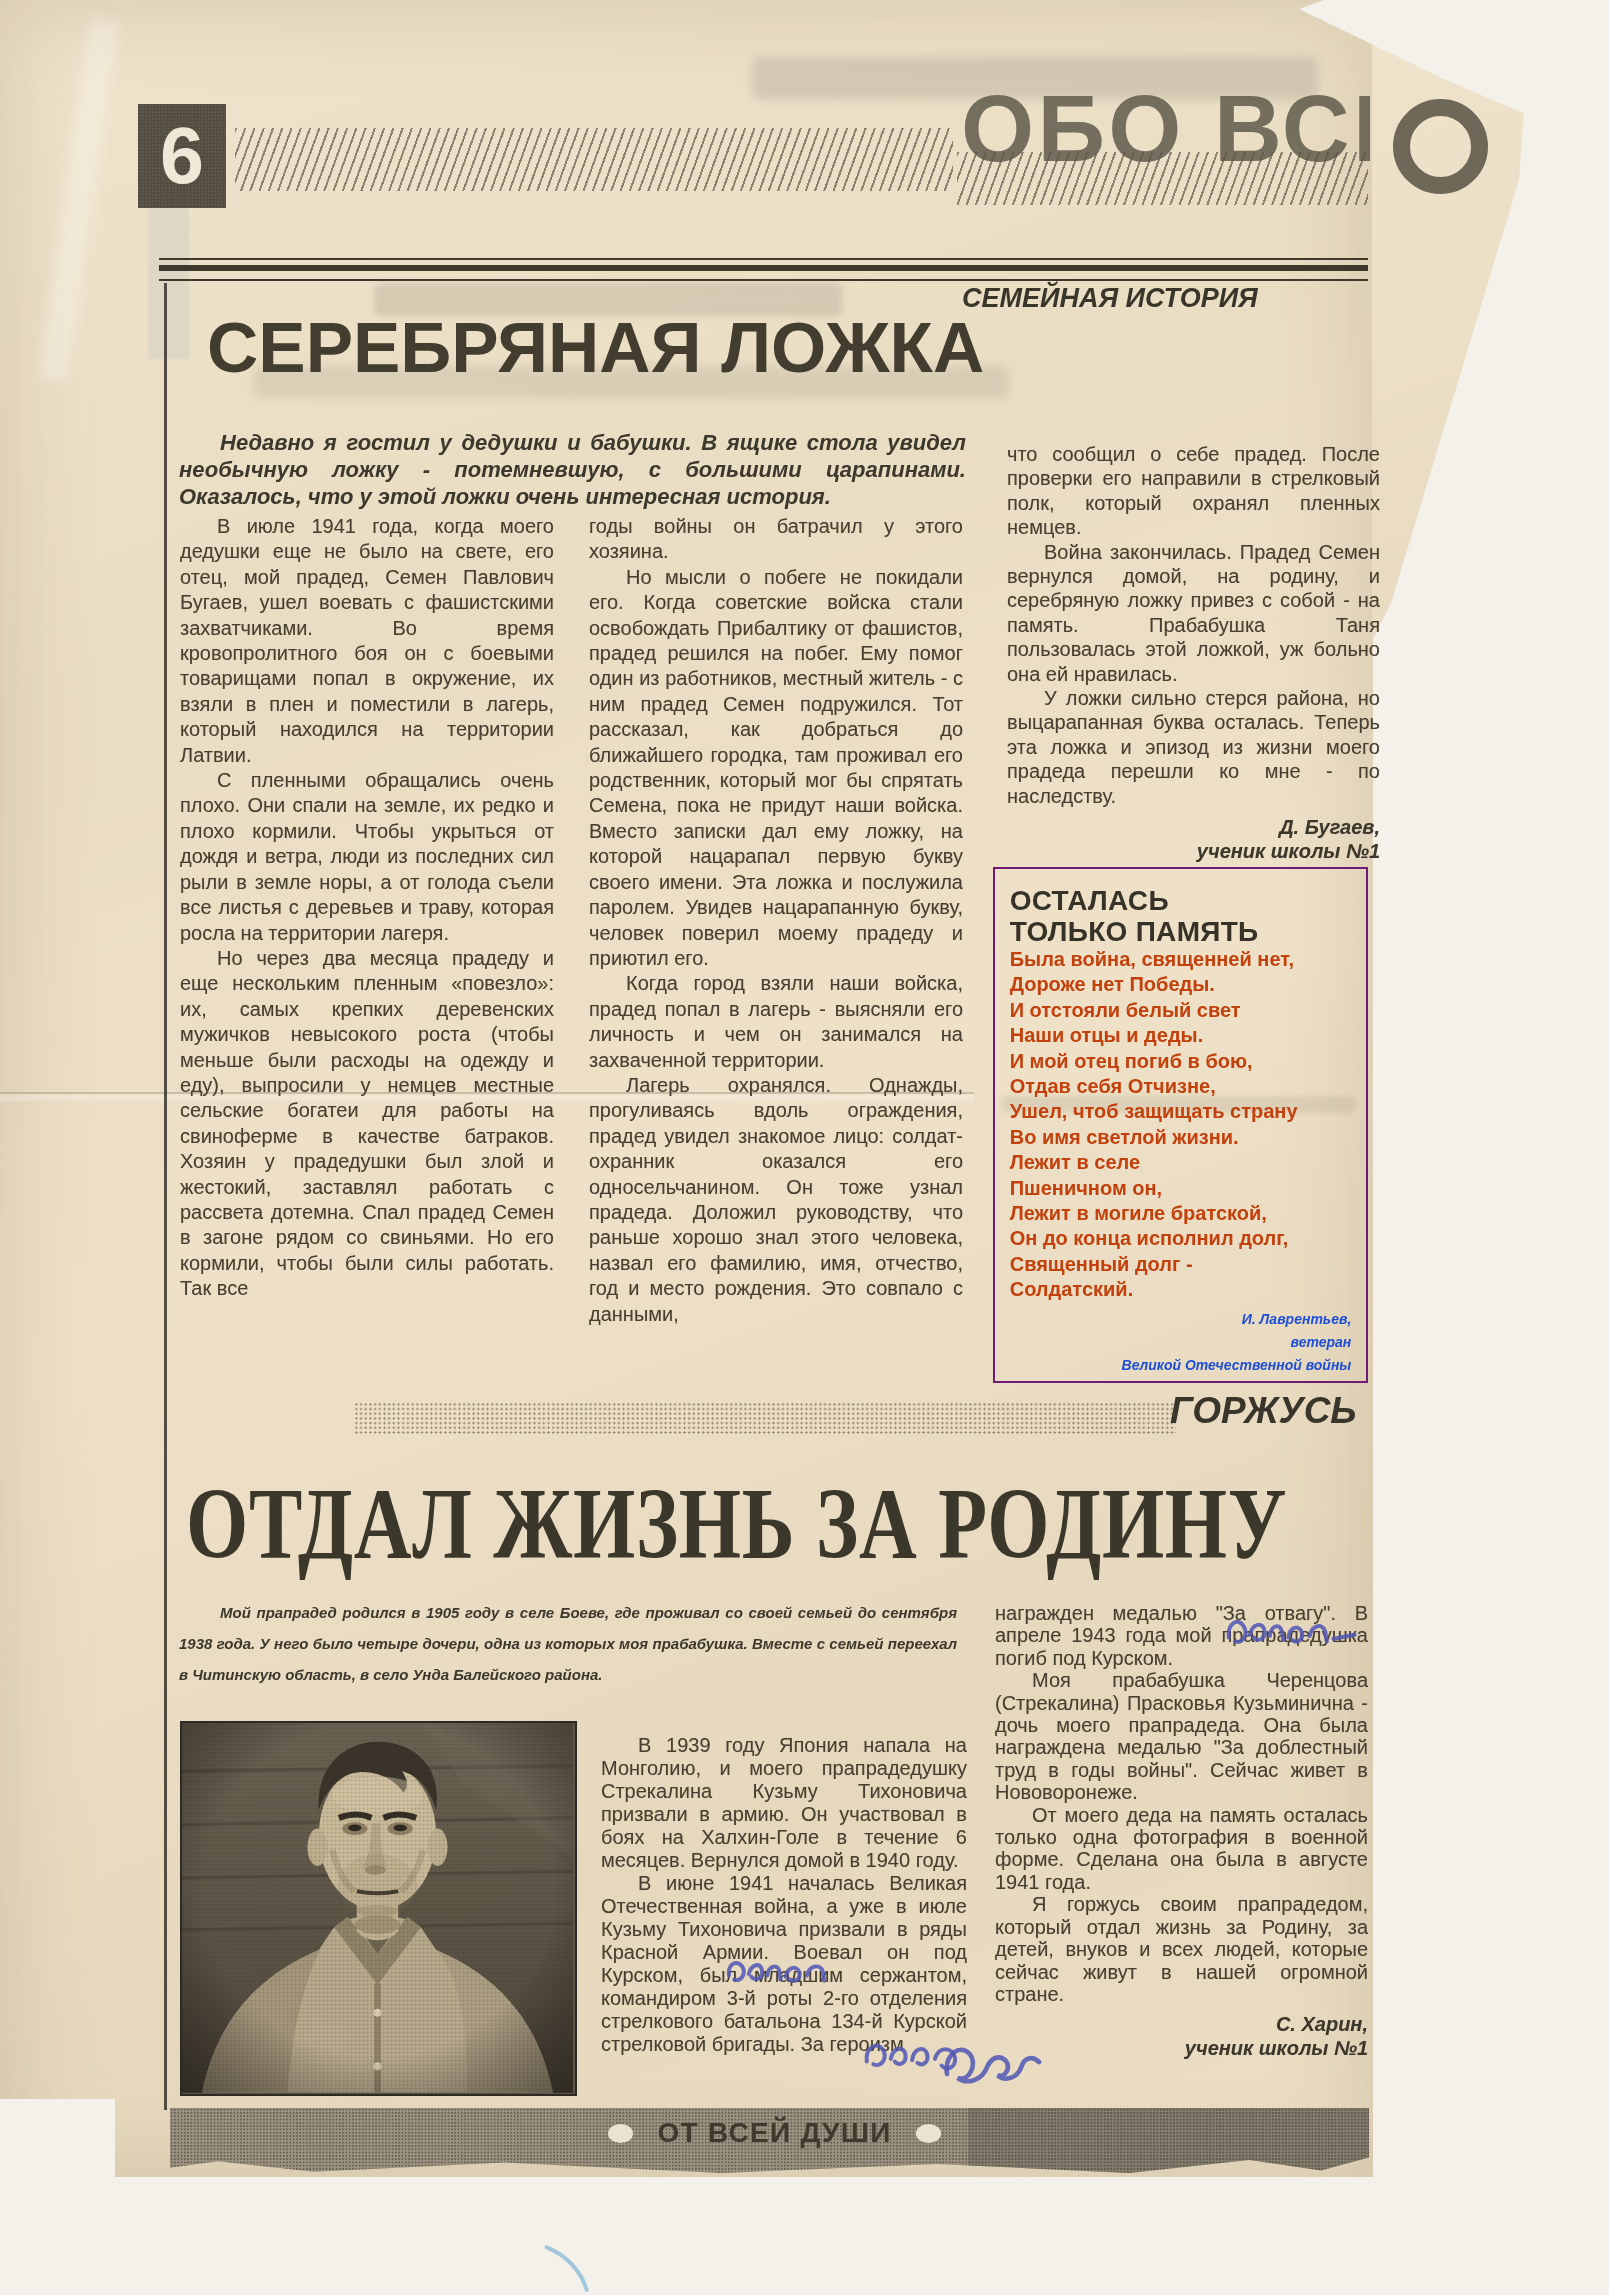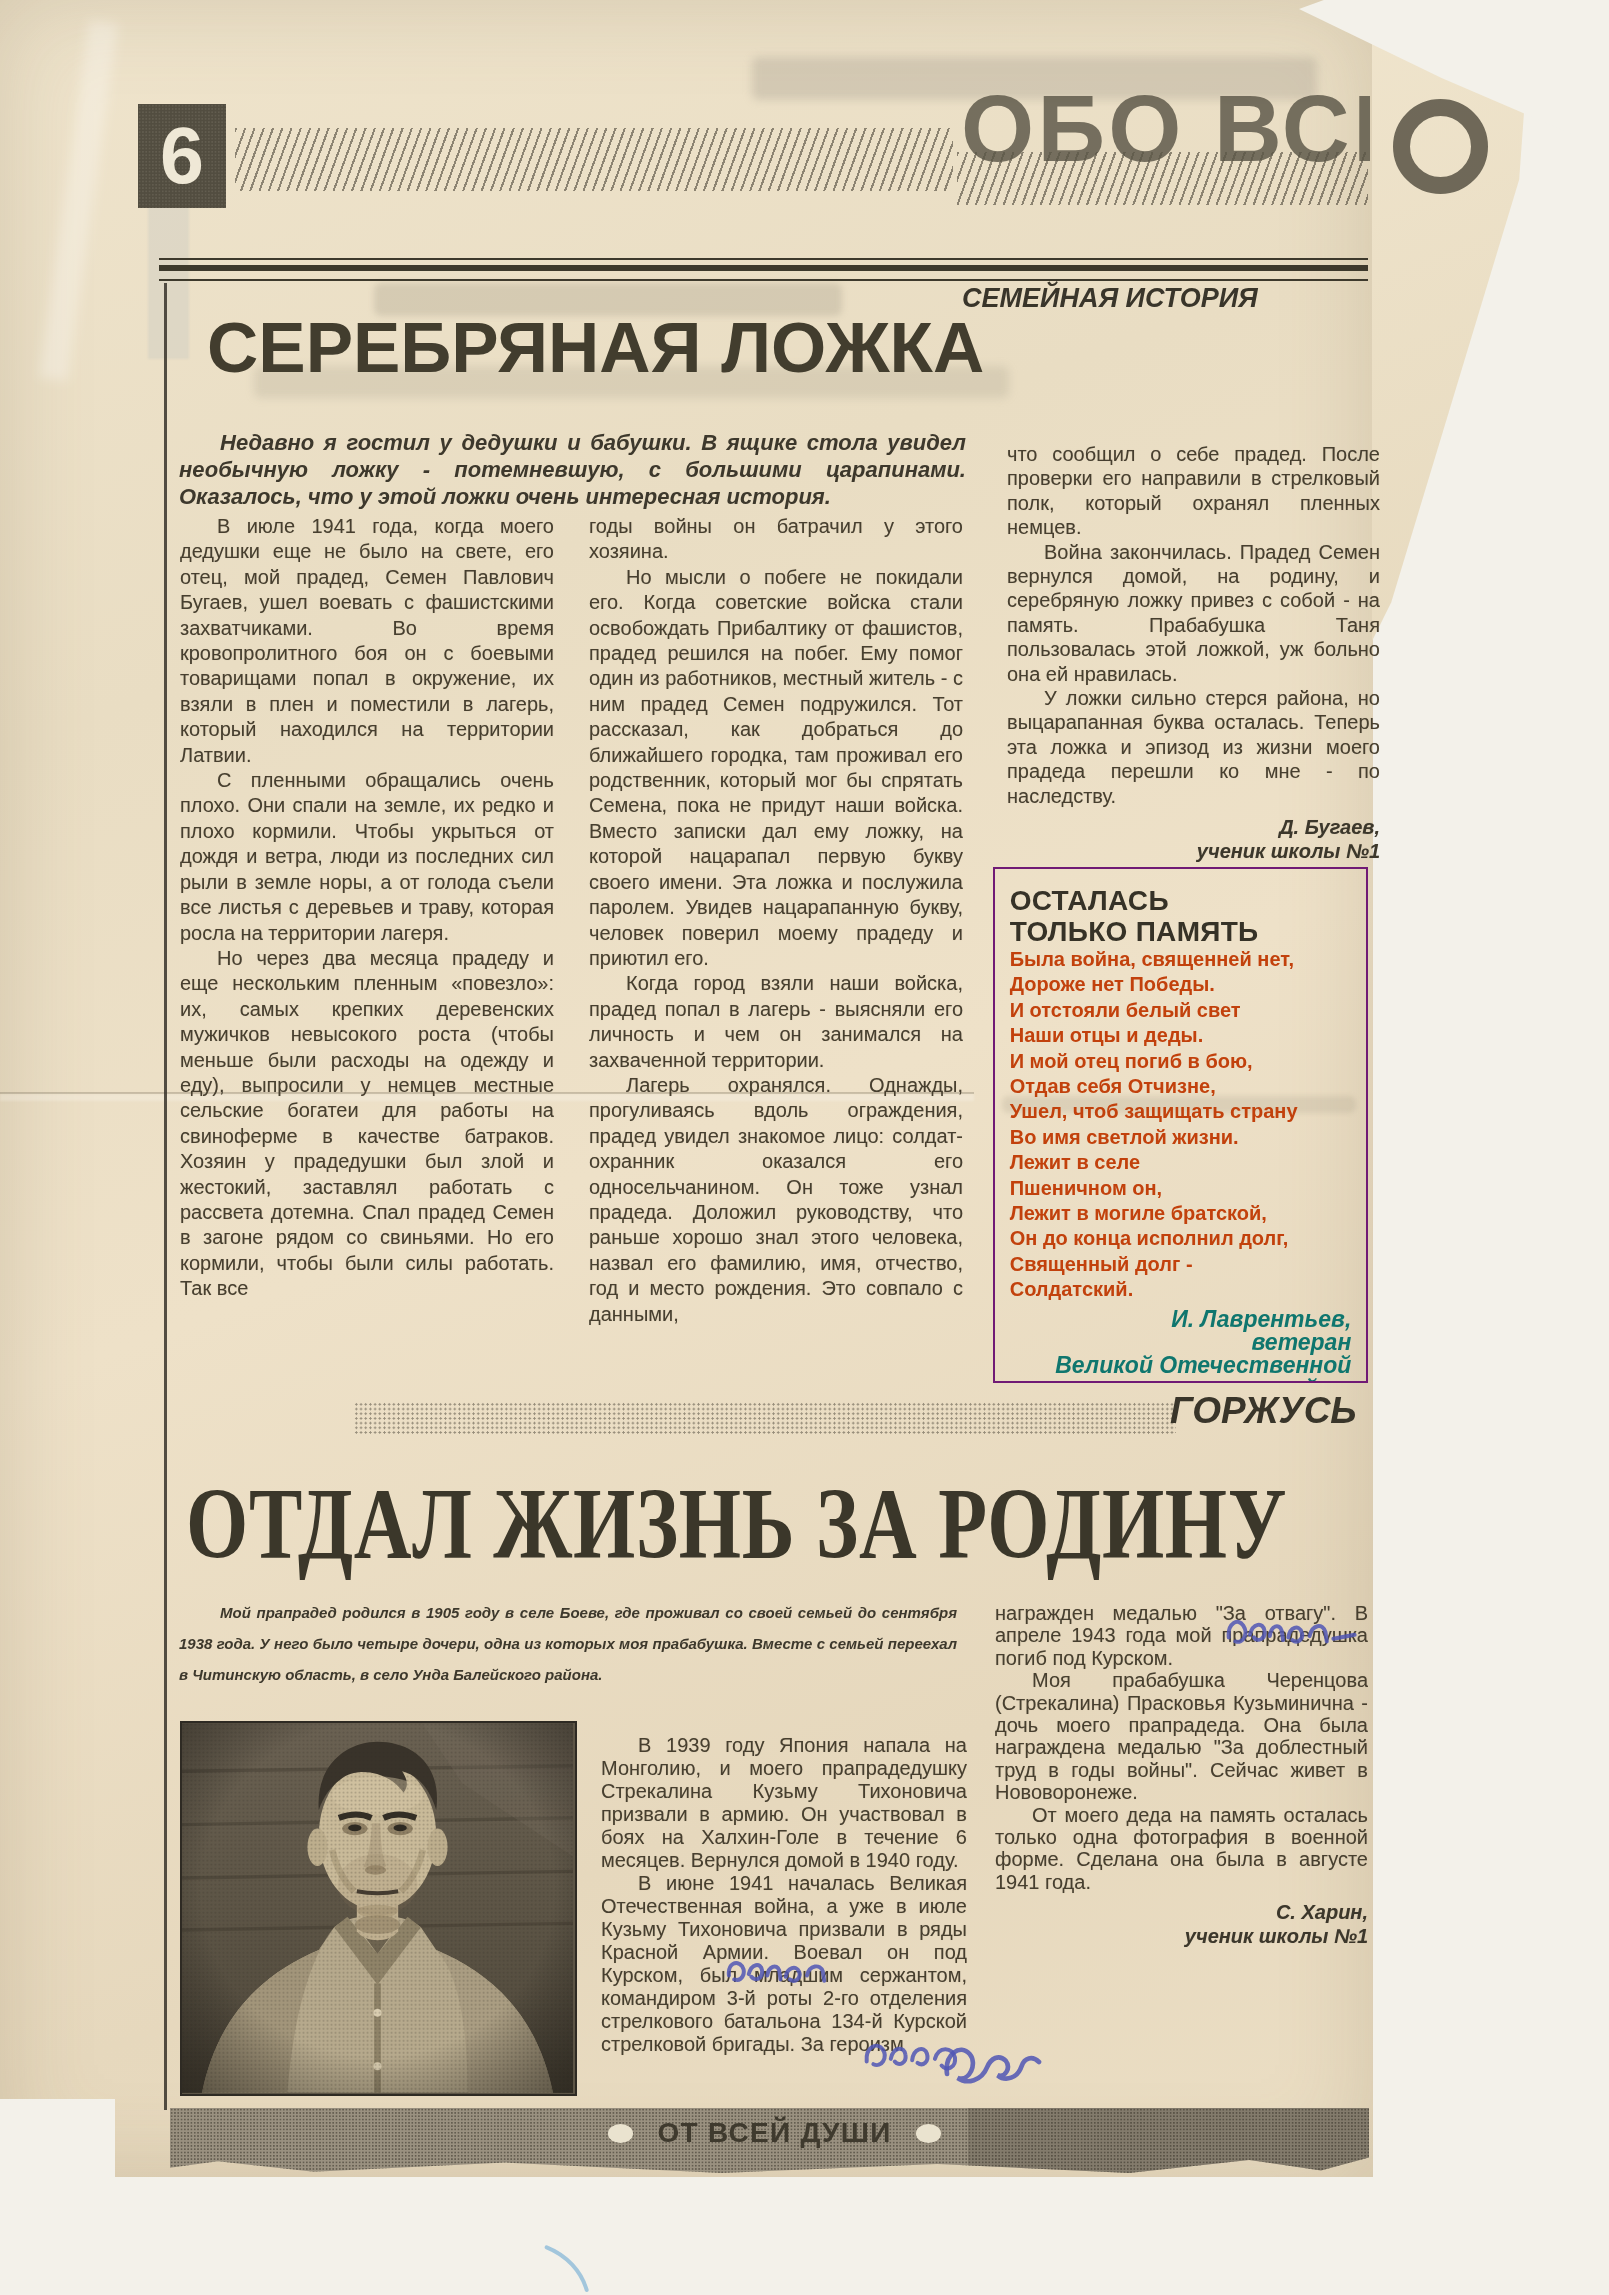--- a/index.html
+++ b/index.html
@@ -59,21 +59,21 @@
   .c3{left:995px;top:442px;width:373px;height:446px;font-size:20px;line-height:24.4px;margin-left:12px;}
   .sig{margin-top:6.7px;text-align:right;font-weight:bold;font-style:italic;font-size:20px;line-height:24px;color:#3c372b;}
   .sig div{text-indent:0;}
   
   .poem-box{position:absolute;left:993px;top:867px;width:375px;height:516px;border:2px solid #701a75;
     box-sizing:border-box;padding:16px 14.7px;overflow:hidden;}
   .poem-box:after{content:"";position:absolute;left:5.3px;right:-5.3px;top:100%;height:10.7px;
     background-image:radial-gradient(circle,rgba(60,55,44,.6) 1.1px,transparent 1.2px);background-size:4px 4px;}
   .poem-title{font-size:28px;line-height:31px;font-weight:bold;color:#363227;letter-spacing:0.3px;}
   .poem-line{font-size:20px;line-height:25.4px;font-weight:bold;color:#c2410c;}
-  .poem-attrib{margin-top:5.3px;text-align:right;font-weight:bold;font-style:italic;font-size:23px;line-height:23px;color:#0f766e;}
+  .poem-attrib{margin-top:5.3px;text-align:right;font-weight:bold;font-style:italic;font-size:14px;line-height:23px;color:#1d4ed8;}
   
   .gorzhus-band{position:absolute;left:354px;top:1402px;width:822px;height:33px;
     background-image:radial-gradient(circle,rgba(70,64,52,.5) 1.2px,transparent 1.3px);background-size:4.7px 4.7px;}
   .gorzhus-label{position:absolute;left:1170px;top:1390px;width:198px;
     font-size:37px;font-weight:bold;font-style:italic;color:#39352a;}
   
   .headline2{position:absolute;left:186px;top:1467px;white-space:nowrap;
     font-family:"Liberation Serif",serif;font-size:80px;font-weight:bold;letter-spacing:0.7px;color:#3b372a;
     transform:scaleY(1.26);transform-origin:top left;}
   .cm{left:601px;top:1734px;width:366px;height:369px;font-size:20px;line-height:23px;}
@@ -239,20 +239,21 @@
   </div>
 
   <div class="body-col cm">
     <p>В 1939 году Япония напала на Монголию, и моего прапрадедушку Стрекалина Кузьму Тихоновича призвали в армию. Он участвовал в боях на Халхин-Голе в течение 6 месяцев. Вернулся домой в 1940 году.</p>
     <p>В июне 1941 началась Великая Отечественная война, а уже в июле Кузьму Тихоновича призвали в ряды Красной Армии. Воевал он под Курском, был младшим сержантом, командиром 3-й роты 2-го отделения стрелкового батальона 134-й Курской стрелковой бригады. За героизм</p>
   </div>
   <div class="body-col cr">
     <p class="cont">награжден медалью "За отвагу". В апреле 1943 года мой прапрадедушка погиб под Курском.</p>
     <p>Моя прабабушка Черенцова (Стрекалина) Прасковья Кузьминична - дочь моего прапрадеда. Она была награждена медалью "За доблестный труд в годы войны". Сейчас живет в Нововоронеже.</p>
     <p>От моего деда на память осталась только одна фотография в военной форме. Сделана она была в августе 1941 года.</p>
+    <p>Я горжусь своим прапрадедом, который отдал жизнь за Родину, за детей, внуков и всех людей, которые сейчас живут в нашей огромной стране.</p>
     <div class="sig">
       <div>С. Харин,</div>
       <div>ученик школы №1</div>
     </div>
   </div>
 
   <svg class="ink" style="left:1223px;top:1603px;" width="140" height="53" viewBox="0 0 210 80">
     <path d="M8 52 C6 30 22 22 30 34 C38 46 30 62 18 58 M40 48 C44 30 60 28 62 42 C64 54 52 60 46 52 M70 50 C72 34 84 30 88 42 L90 56 M98 52 C100 36 114 32 118 44 C122 54 112 62 104 56 M130 50 C134 32 150 30 154 44 L156 58 M166 54 L198 48" stroke="#5157b5" stroke-width="6" fill="none" stroke-linecap="round"></path>
   </svg>
   <svg class="ink" style="left:723px;top:1949px;" width="117" height="41" viewBox="0 0 175 62">

